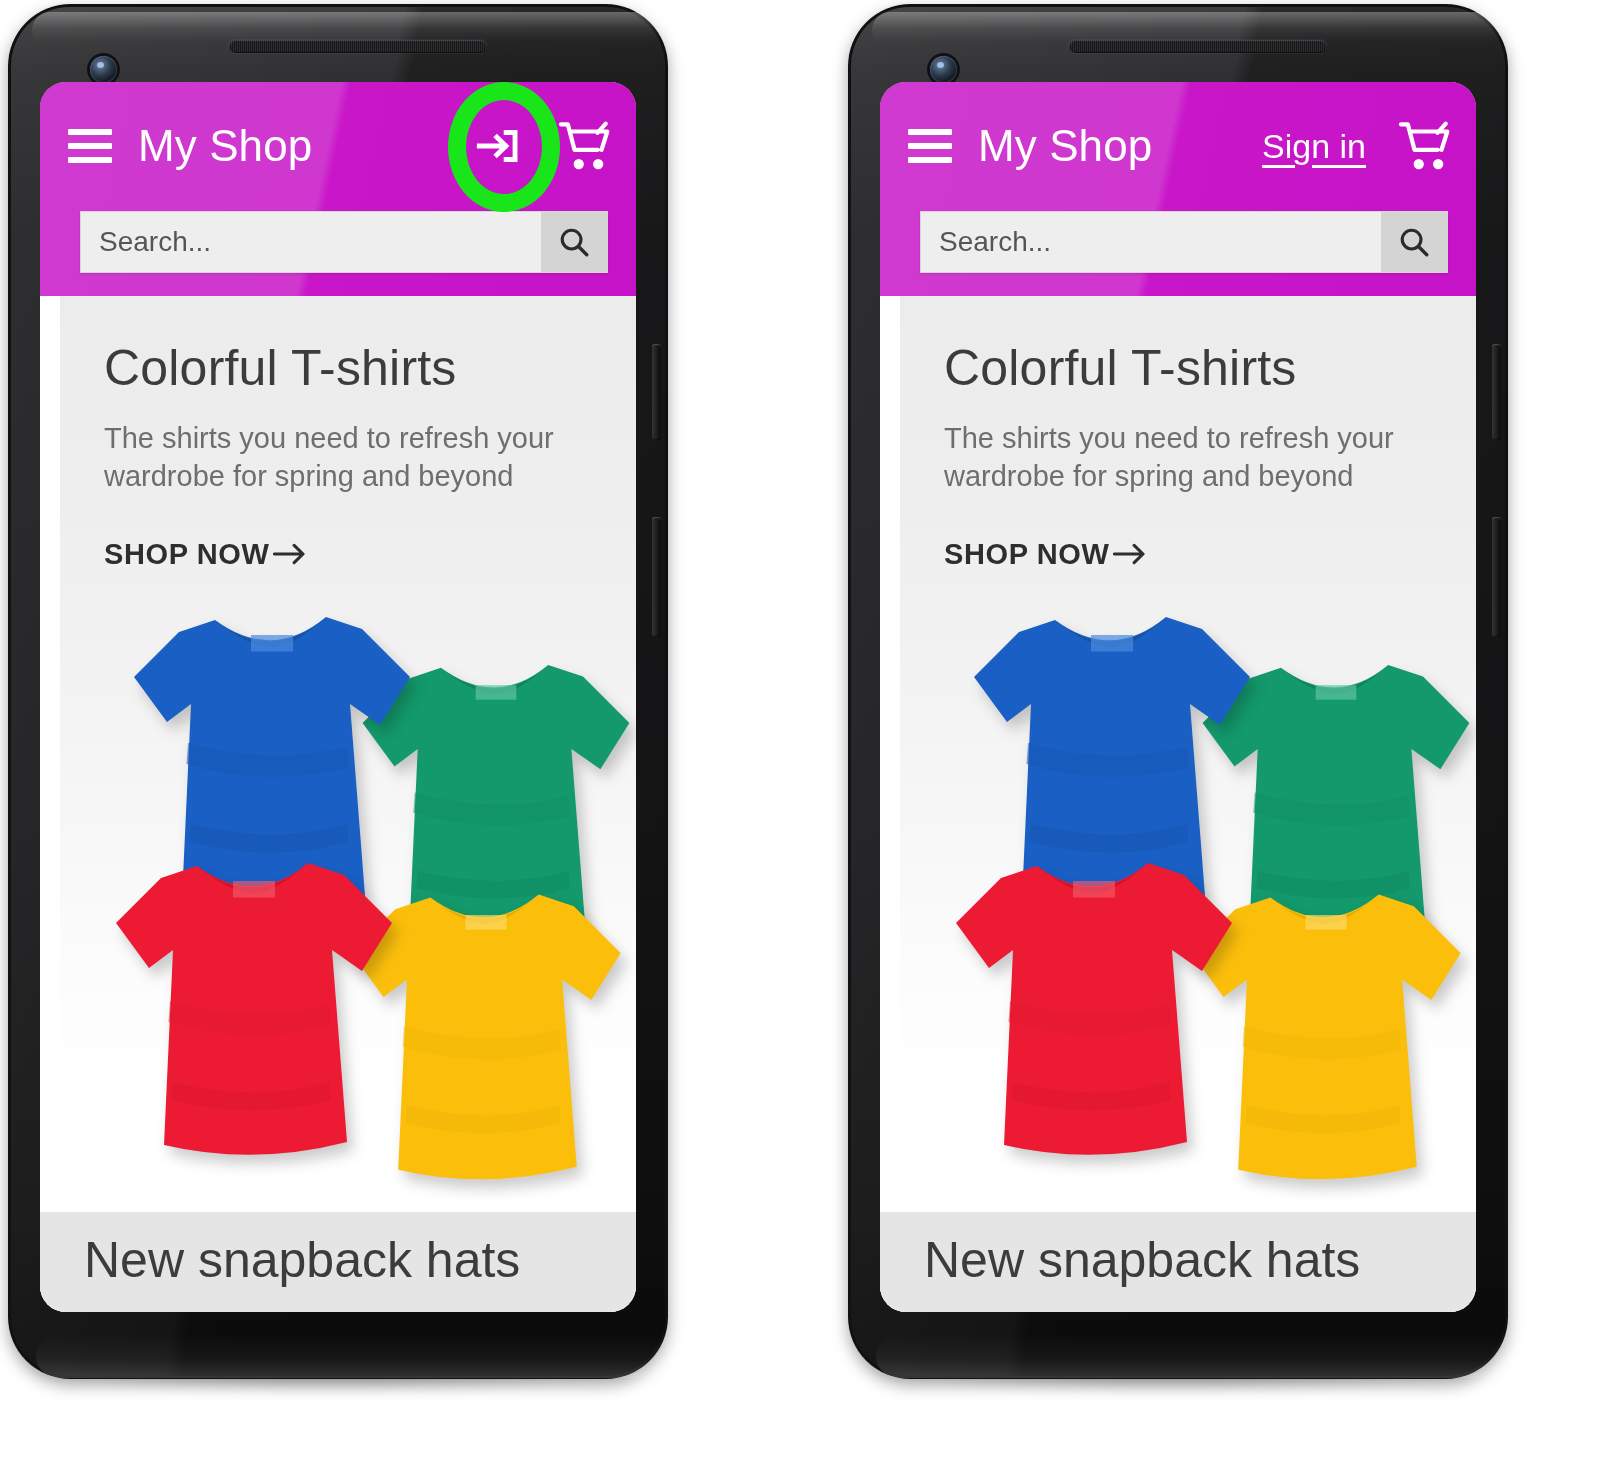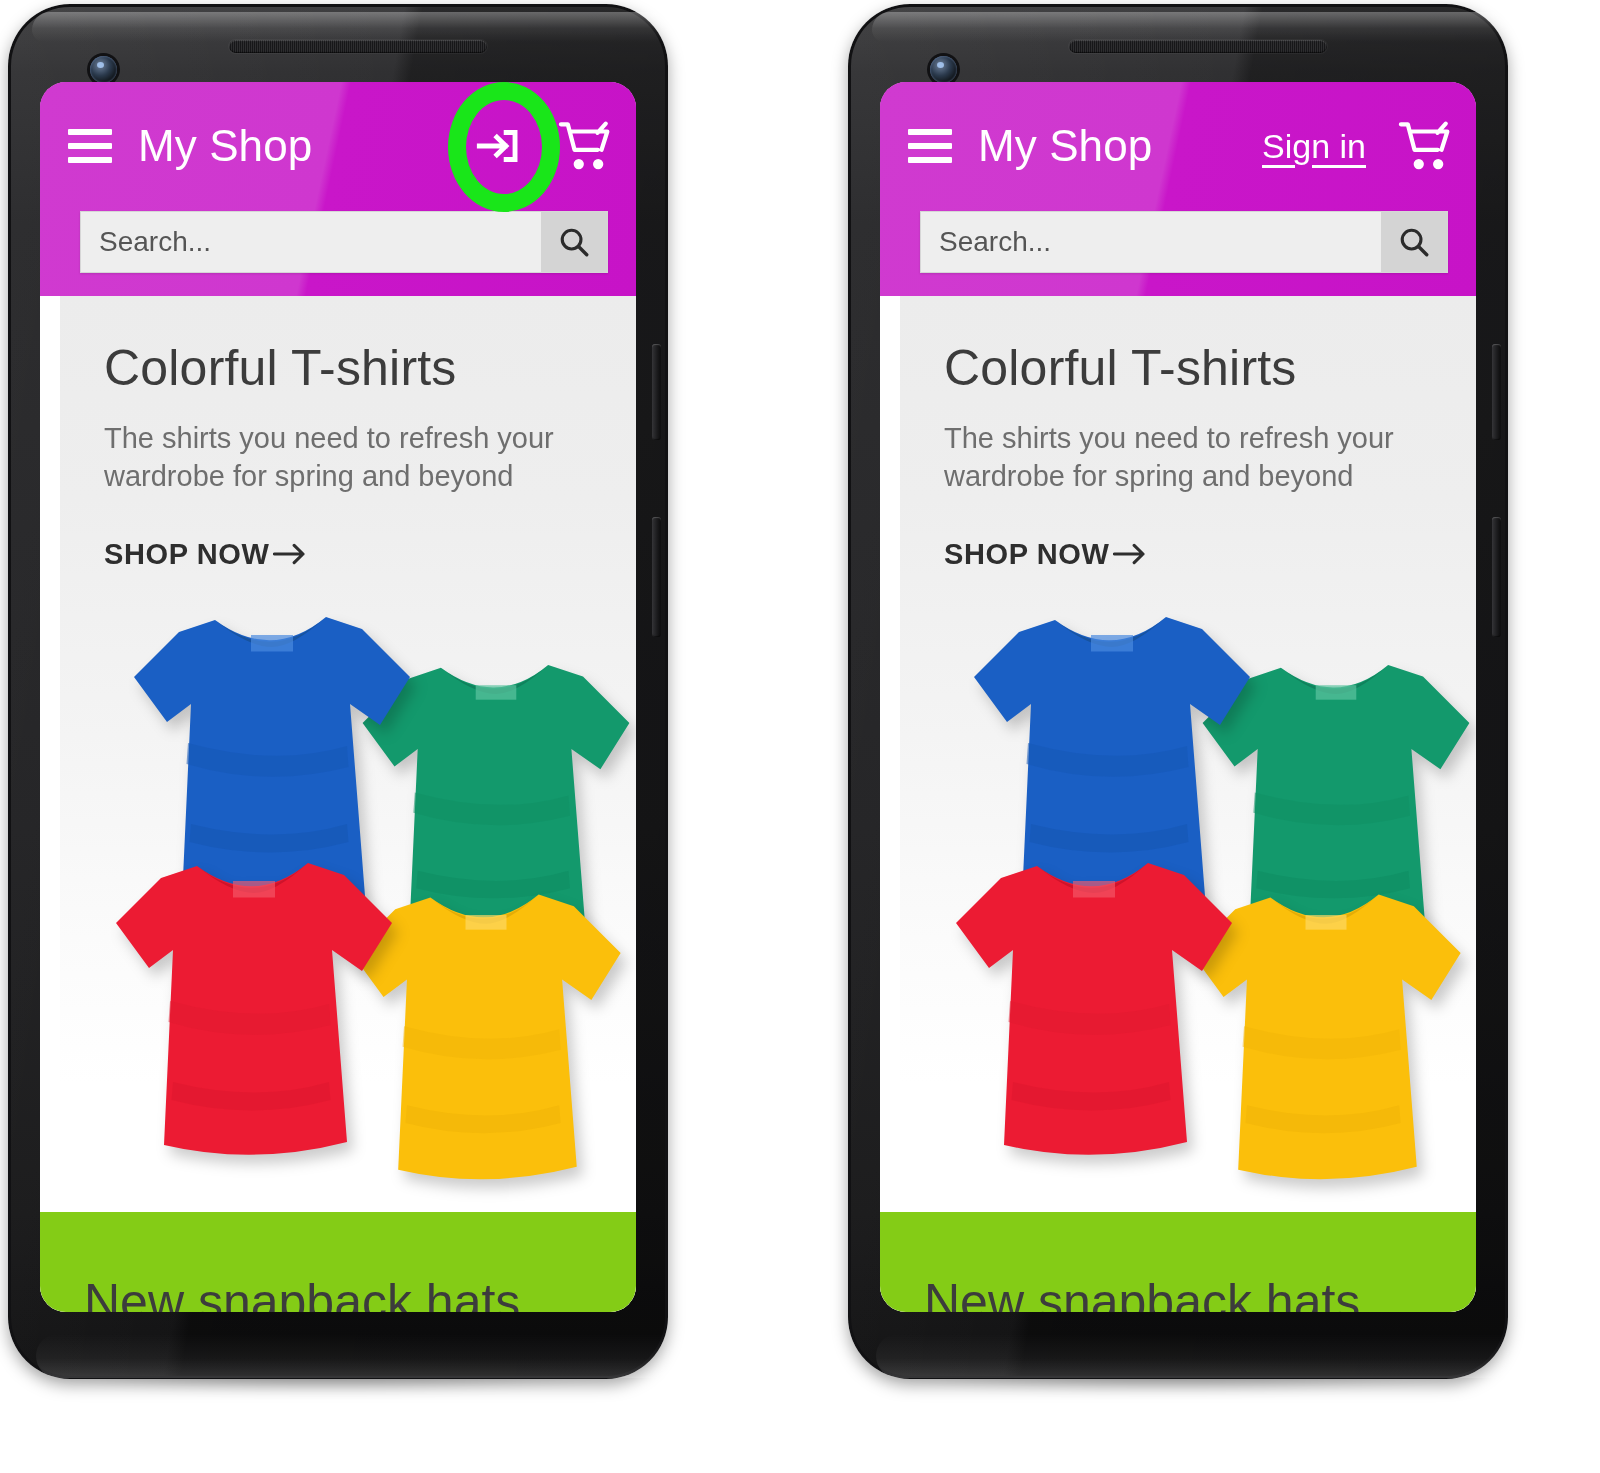--- a/index.html
+++ b/index.html
@@ -167,21 +167,21 @@
   }
   .shirt{ position:absolute; }
   .shirt svg{ width:100%; height:100%; display:block; filter: drop-shadow(6px 9px 7px rgba(0,0,0,0.20)); }
   .shirt.blue   { left:18px;  top:0px;   width:300px; height:330px; z-index:2; }
   .shirt.green  { left:247px; top:48px;  width:290px; height:320px; z-index:1; }
   .shirt.red    { left:0px;   top:246px; width:300px; height:330px; z-index:4; }
   .shirt.yellow { left:232px; top:278px; width:300px; height:322px; z-index:3; }
 
   .card-next{
     position:absolute; left:0; right:0; top:916px; height:130px;
-    background:#84cc16; padding: 64px 44px 0 44px; overflow:hidden;
+    background:#e5e5e5; padding: 22px 44px 0 44px; overflow:hidden;
   }
   .next-title{ font-size:50px; font-weight:400; color:#3c3c3c; line-height:1.05; }
 
   
   .highlight{
     position:absolute; border:18px solid #19e619; border-radius:50%;
     z-index:20; pointer-events:none; background:transparent;
   }
   .highlight.ellipse{ left:460px; top:82px; width:112px; height:130px; }
 </style>

